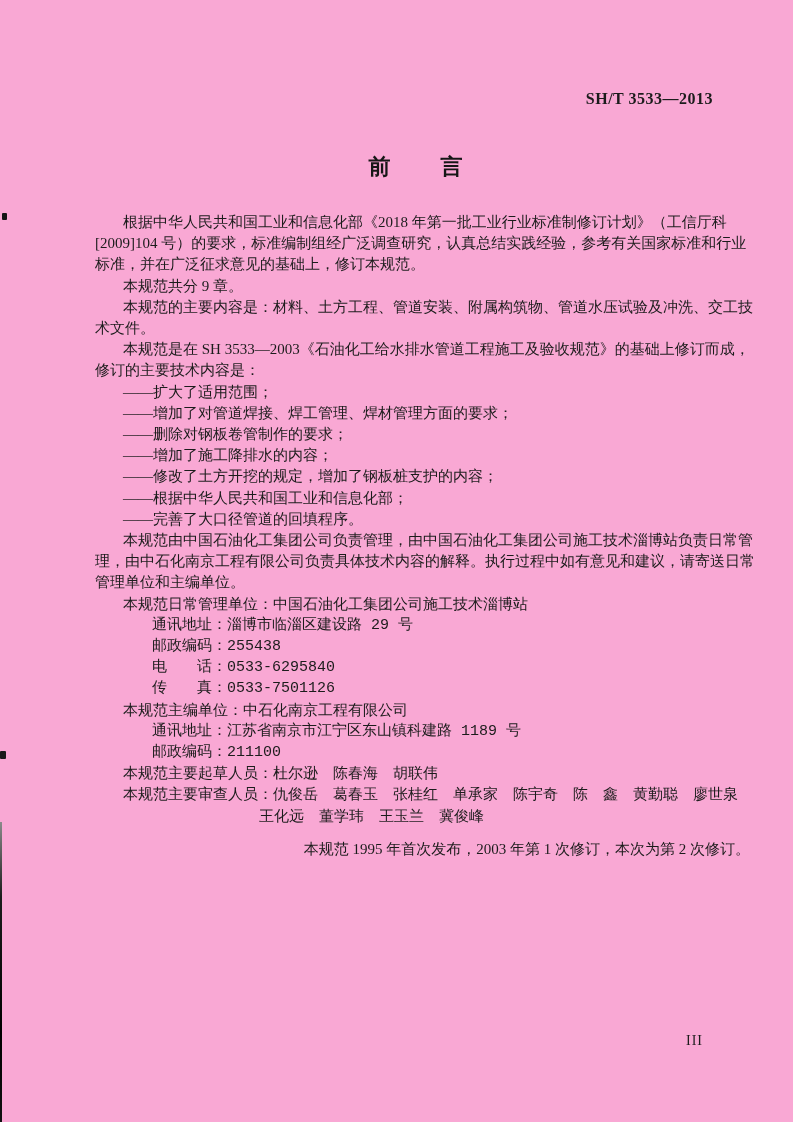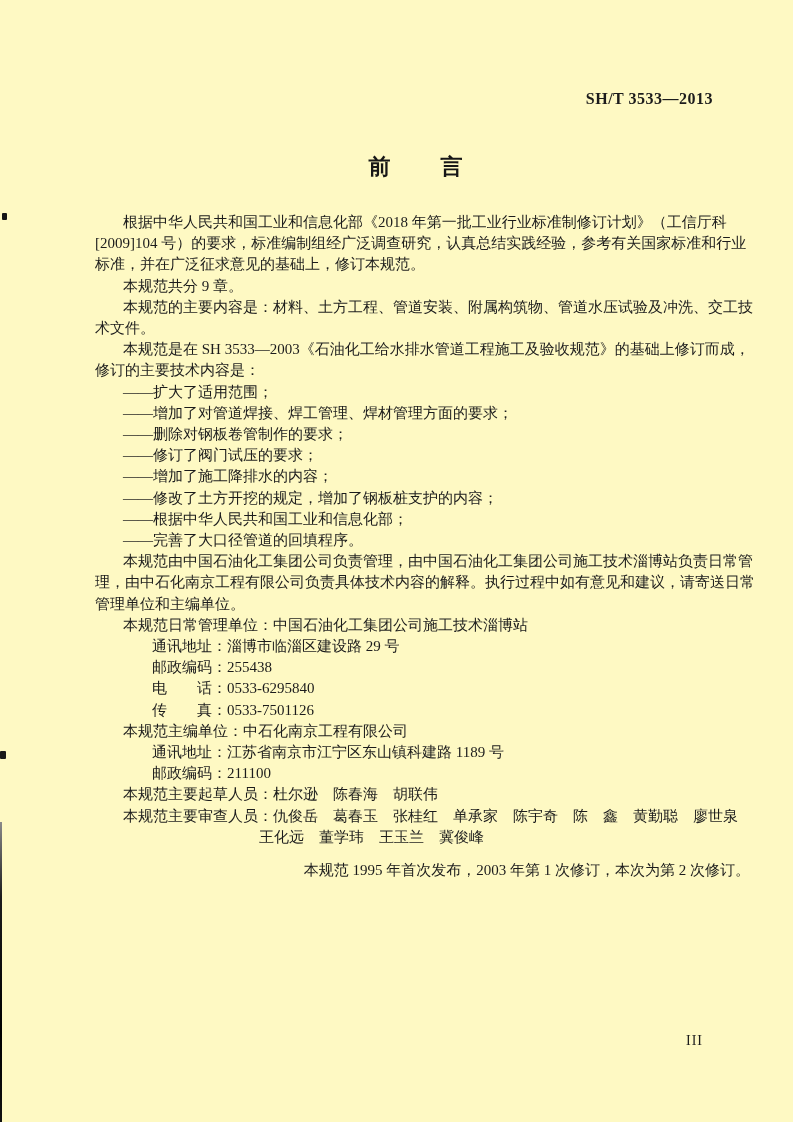--- a/index.html
+++ b/index.html
@@ -1,20 +1,20 @@
 <!DOCTYPE html>
 <html><head>
 <meta charset="utf-8">
 <style>
   html, body { margin: 0; padding: 0; background: #ffffff; }
   .page {
     position: relative;
     width: 793px;
     height: 1122px;
-    background: #fef9c3;
+    background: #f9a8d4;
     font-family: "Liberation Serif", "DejaVu Serif", serif;
     color: #1c1c1c;
     overflow: hidden;
   }
   .header-code {
     position: absolute;
     top: 90px;
     right: 80px;
     font-size: 16px;
     font-weight: bold;
@@ -40,21 +40,21 @@
     position: absolute;
     left: 95px;
     top: 212px;
     width: 655px;
     font-size: 15px;
     line-height: 21.2px;
   }
   .line { white-space: pre; }
   .flush  { text-indent: 0; }
   .indent { text-indent: 28px; }
-  .addr   { text-indent: 57px; }
+  .addr   { text-indent: 57px; font-family: Liberation Mono, monospace; }
   .hang   { text-indent: 164px; }
   .note   { margin-top: 12px; text-align: right; }
   .page-number {
     position: absolute;
     top: 1033px;
     right: 90px;
     font-size: 14px;
     letter-spacing: 1px;
     text-align: center;
   }
@@ -86,21 +86,20 @@
       <div class="line flush">[2009]104 号）的要求，标准编制组经广泛调查研究，认真总结实践经验，参考有关国家标准和行业</div>
       <div class="line flush">标准，并在广泛征求意见的基础上，修订本规范。</div>
       <div class="line indent">本规范共分 9 章。</div>
       <div class="line indent">本规范的主要内容是：材料、土方工程、管道安装、附属构筑物、管道水压试验及冲洗、交工技</div>
       <div class="line flush">术文件。</div>
       <div class="line indent">本规范是在 SH 3533—2003《石油化工给水排水管道工程施工及验收规范》的基础上修订而成，</div>
       <div class="line flush">修订的主要技术内容是：</div>
       <div class="line indent">——扩大了适用范围；</div>
       <div class="line indent">——增加了对管道焊接、焊工管理、焊材管理方面的要求；</div>
       <div class="line indent">——删除对钢板卷管制作的要求；</div>
-      <div class="line indent">——修订了阀门试压的要求；</div>
       <div class="line indent">——增加了施工降排水的内容；</div>
       <div class="line indent">——修改了土方开挖的规定，增加了钢板桩支护的内容；</div>
       <div class="line indent">——根据中华人民共和国工业和信息化部；</div>
       <div class="line indent">——完善了大口径管道的回填程序。</div>
       <div class="line indent">本规范由中国石油化工集团公司负责管理，由中国石油化工集团公司施工技术淄博站负责日常管</div>
       <div class="line flush">理，由中石化南京工程有限公司负责具体技术内容的解释。执行过程中如有意见和建议，请寄送日常</div>
       <div class="line flush">管理单位和主编单位。</div>
       <div class="line indent">本规范日常管理单位：中国石油化工集团公司施工技术淄博站</div>
       <div class="line addr">通讯地址：淄博市临淄区建设路 29 号</div>
       <div class="line addr">邮政编码：255438</div>

